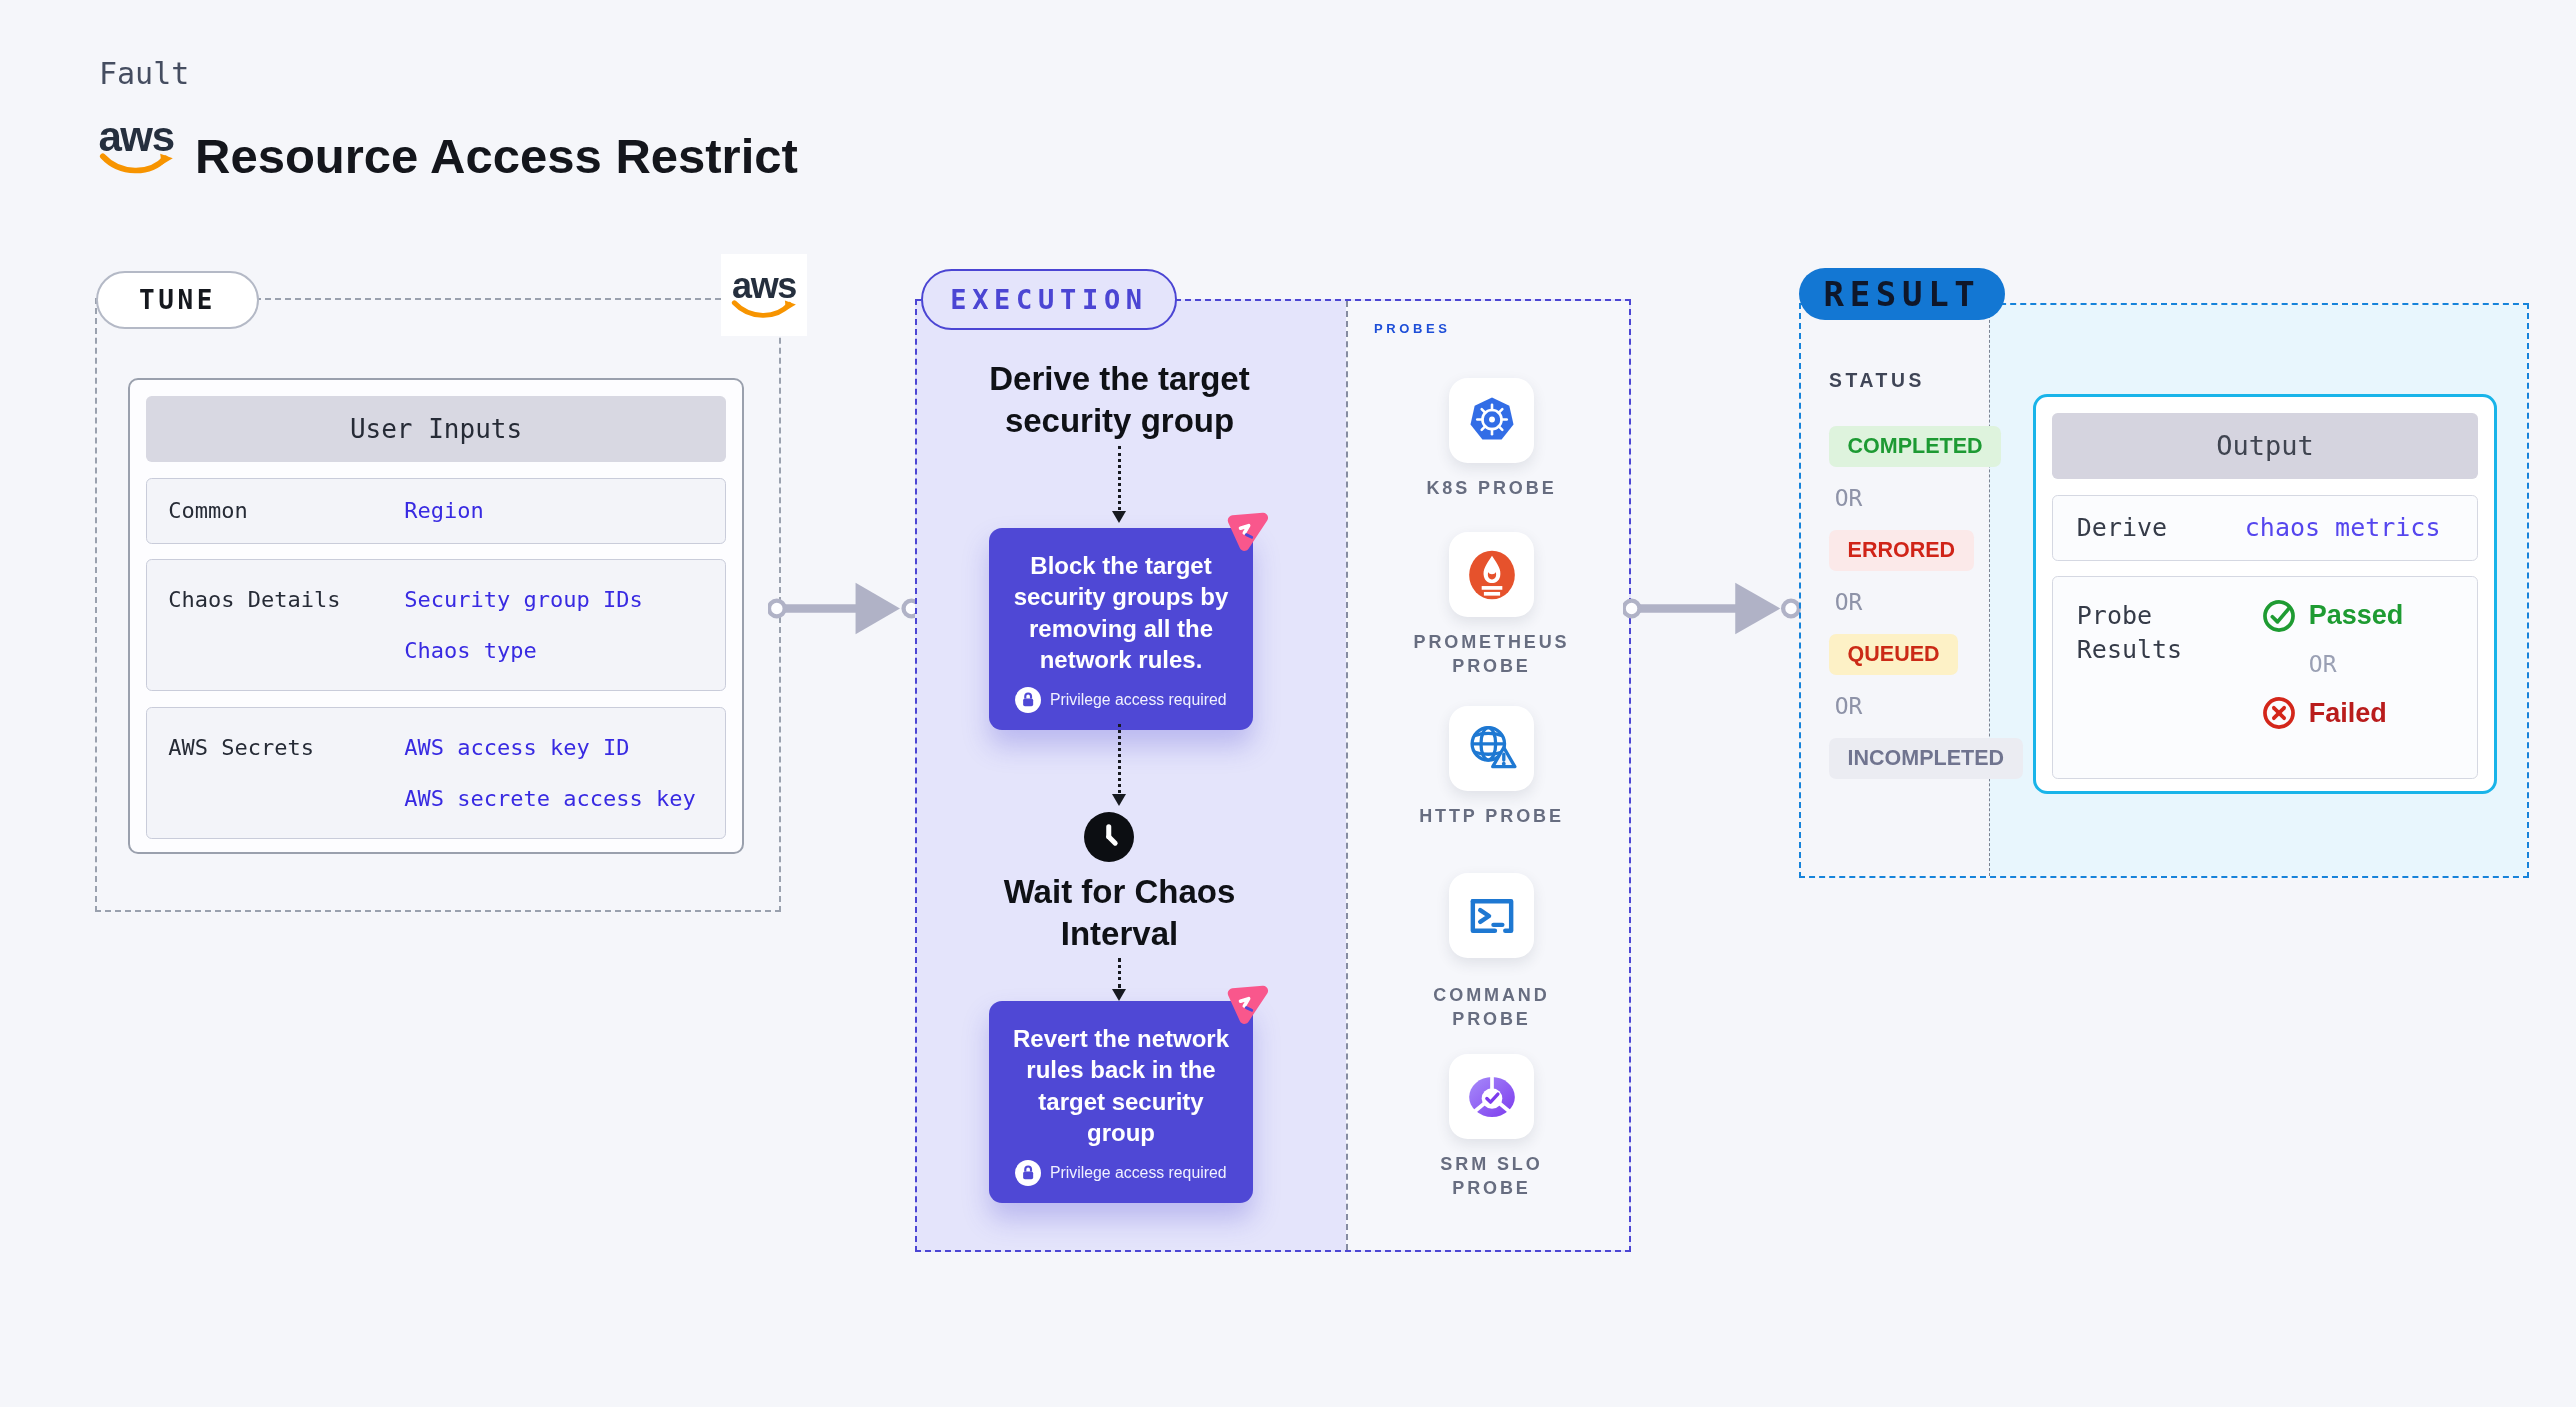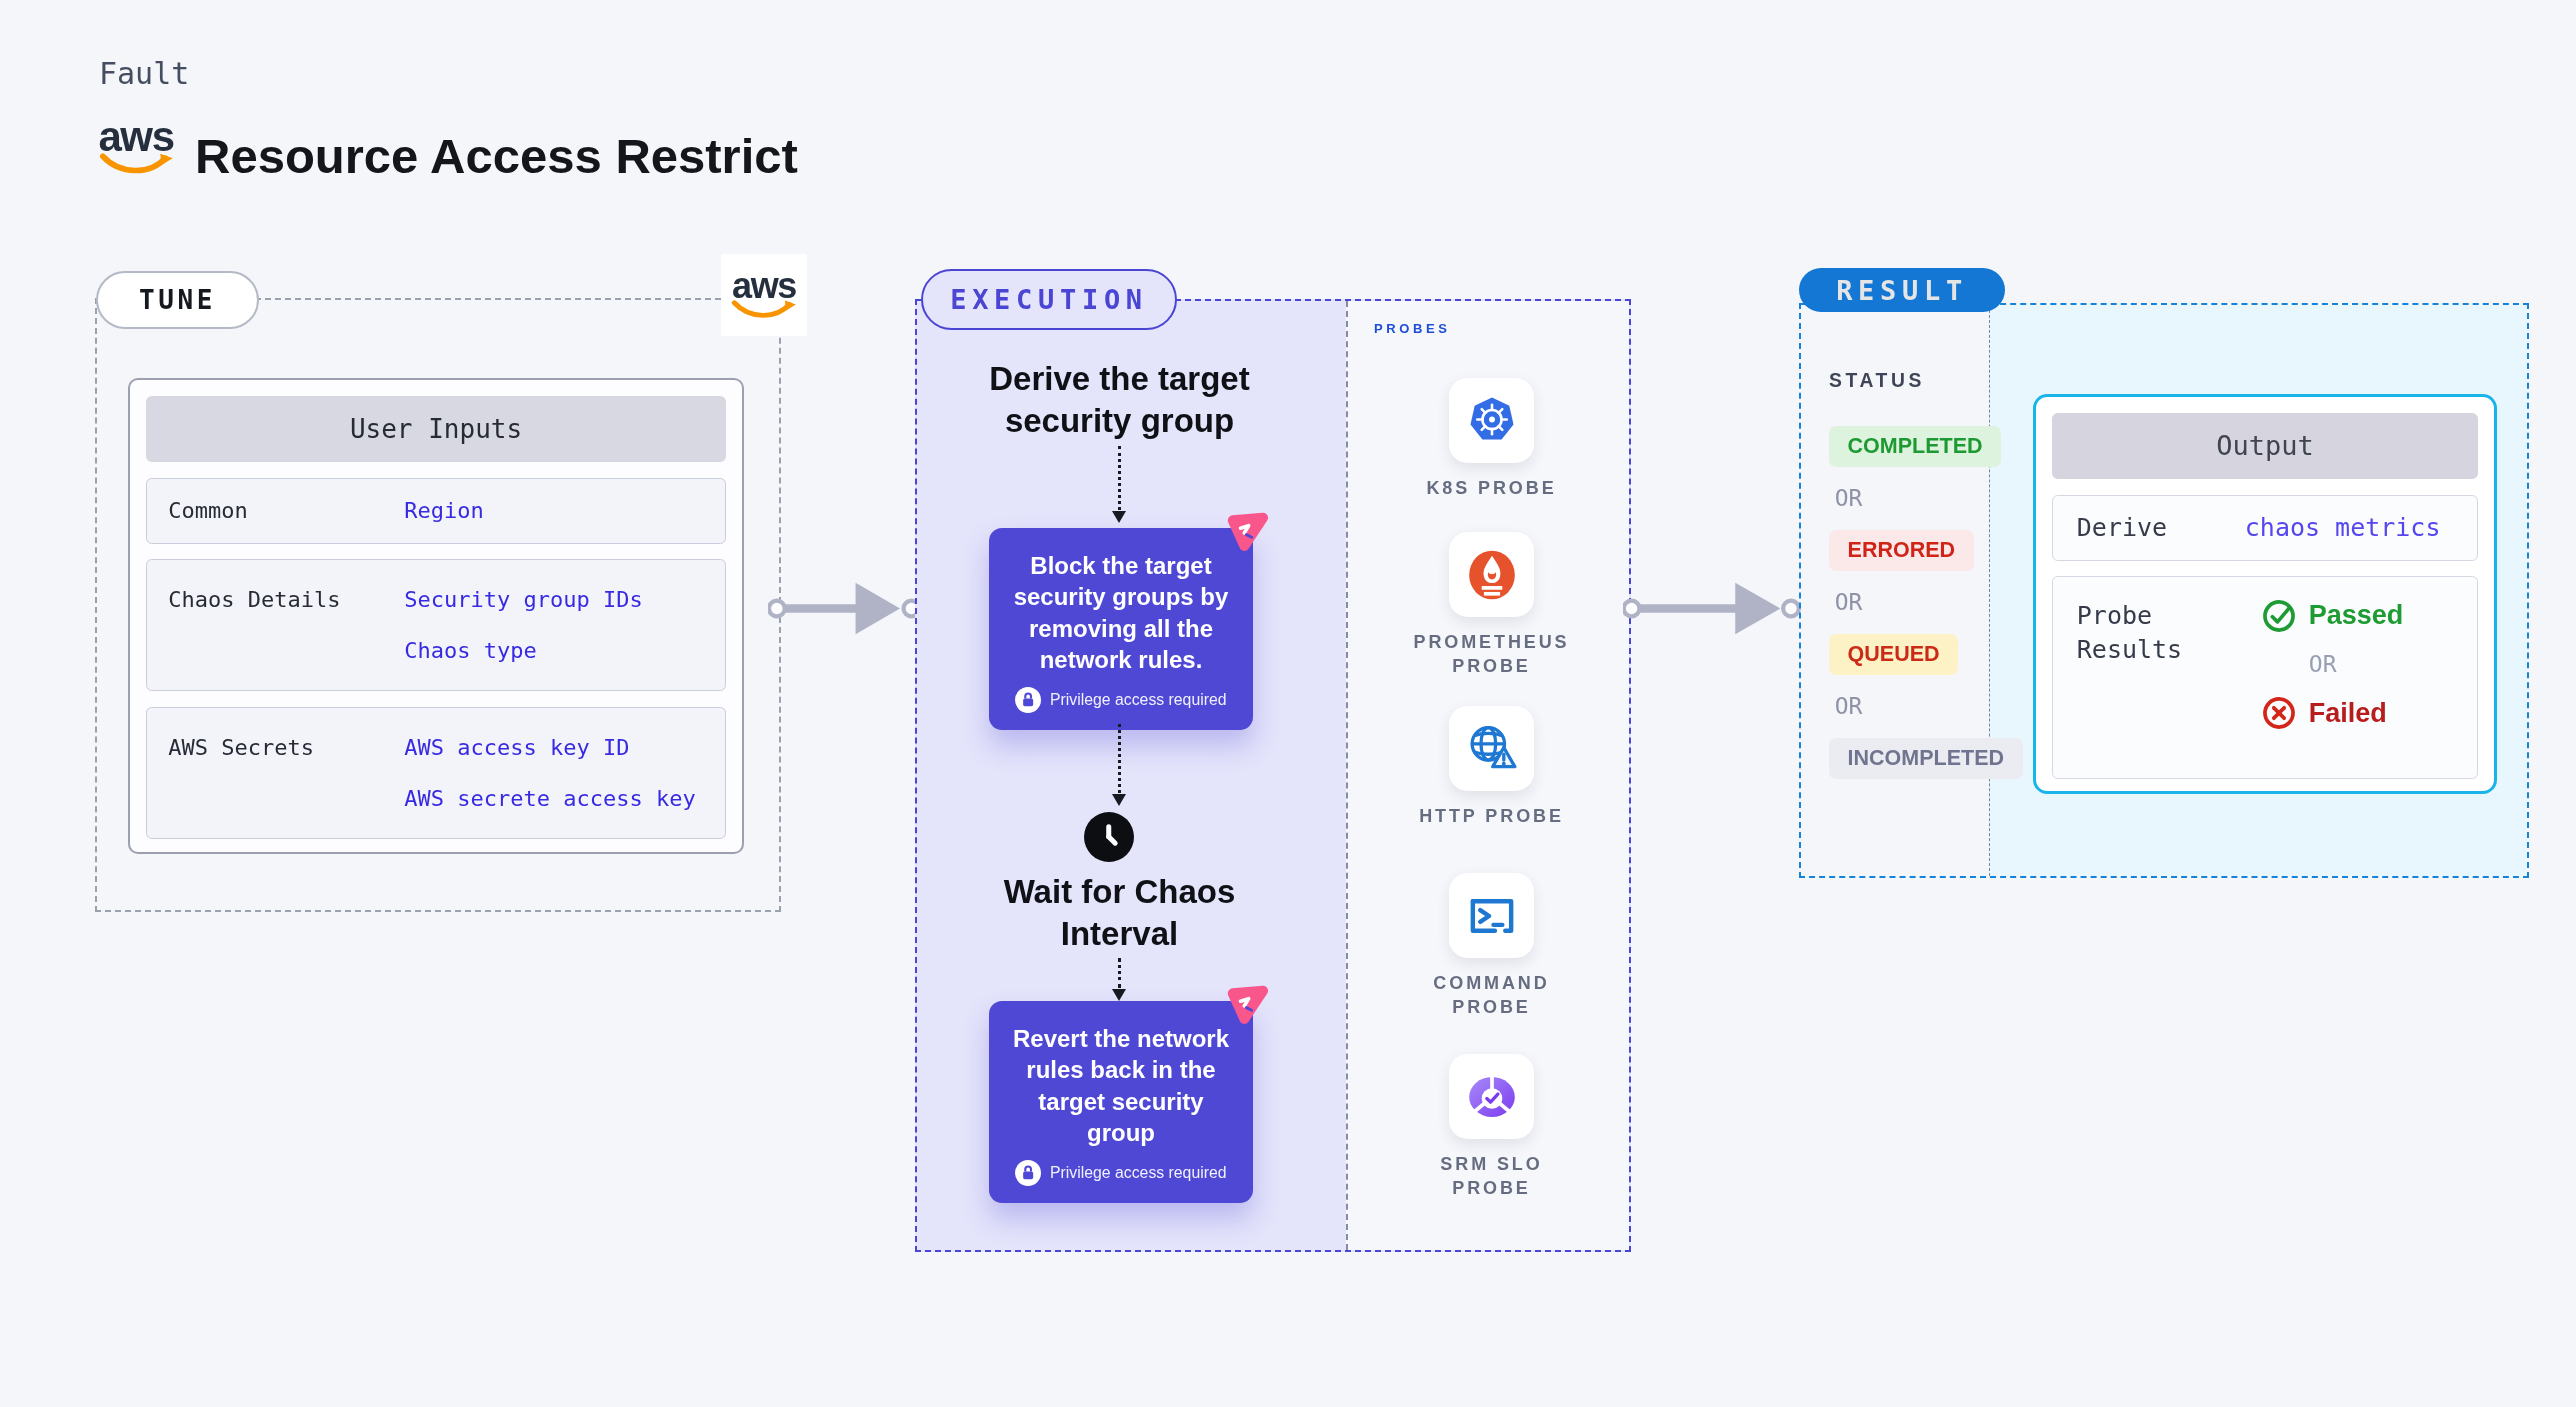--- a/index.html
+++ b/index.html
@@ -22,22 +22,22 @@
   .aws-tune .aws-word{font-size:36px;}
   .aws-tune svg{margin-top:-5px;}
 
   
   .pill{position:absolute;display:inline-flex;align-items:center;justify-content:center;
         font-family:"DejaVu Sans Mono",monospace;font-weight:bold;border-radius:33px;z-index:5;}
   .pill-tune{left:96px;top:271px;width:159px;height:54px;background:#ffffff;
              border:2.1px solid #b4b9c6;color:#15181e;font-size:26px;letter-spacing:3.6px;}
   .pill-exec{left:921px;top:269px;width:252px;height:57px;background:#e4e4fb;
              border:2.9px solid #4b45d3;color:#4b45d3;font-size:27px;letter-spacing:5.7px;}
-  .pill-result{left:1799px;top:268px;width:206px;height:44px;background:#1377d3;
-               color:#e5e5e5;font-size:27px;letter-spacing:5.7px;}
+  .pill-result{left:1799px;top:268px;width:206px;height:52px;background:#1377d3;
+               color:#0f172a;font-size:34px;letter-spacing:5.7px;}
 
   
   .tune-box{position:absolute;left:95px;top:298px;width:682px;height:610px;
             border:2.1px dashed #9aa1ae;}
   .ui-table{position:absolute;left:128px;top:378px;width:616px;height:476px;box-sizing:border-box;
             border:2.1px solid #9aa0ad;border-radius:10px;background:#fdfdff;padding:15.8px;}
   .ui-head{height:66px;background:#d8d8e2;border-radius:5.7px;display:flex;align-items:center;
            justify-content:center;font-family:"DejaVu Sans Mono",monospace;font-size:26px;
            color:#262b36;margin-bottom:15.8px;}
   .ui-row{border:1.4px solid #c9ccda;border-radius:5.7px;background:#f3f4f9;display:flex;
@@ -280,21 +280,21 @@
           <path d="M14 42 a30 14 0 0 0 38 0"></path>
         </g>
         <polygon points="54,36 69,62 39,62" fill="#f6f7fb" stroke="#1e78d2" stroke-width="4.5" stroke-linejoin="round"></polygon>
         <line x1="54" y1="45" x2="54" y2="53" stroke="#1e78d2" stroke-width="4.5" stroke-linecap="round"></line>
         <circle cx="54" cy="58" r="2.6" fill="#1e78d2"></circle>
       </svg>
     </div>
     <div class="plabel">HTTP PROBE</div>
   </div>
 
-  <div class="probe" style="top:873px;">
+  <div class="probe" style="top:873px;gap:12px;">
     <div class="chip">
       <svg width="56" height="56" viewBox="0 0 76 76">
         <path d="M12 18 h52 v40 h-8" stroke="#1e78d2" stroke-width="6" fill="none" stroke-linecap="round" stroke-linejoin="round"></path>
         <path d="M12 18 v40 h30" stroke="#1e78d2" stroke-width="6" fill="none" stroke-linecap="round" stroke-linejoin="round"></path>
         <polyline points="22,30 34,38 22,46" stroke="#1e78d2" stroke-width="6" fill="none" stroke-linecap="round" stroke-linejoin="round"></polyline>
         <line x1="40" y1="50" x2="52" y2="50" stroke="#1e78d2" stroke-width="6" stroke-linecap="round"></line>
       </svg>
     </div>
     <div class="plabel">COMMAND PROBE</div>
   </div>

